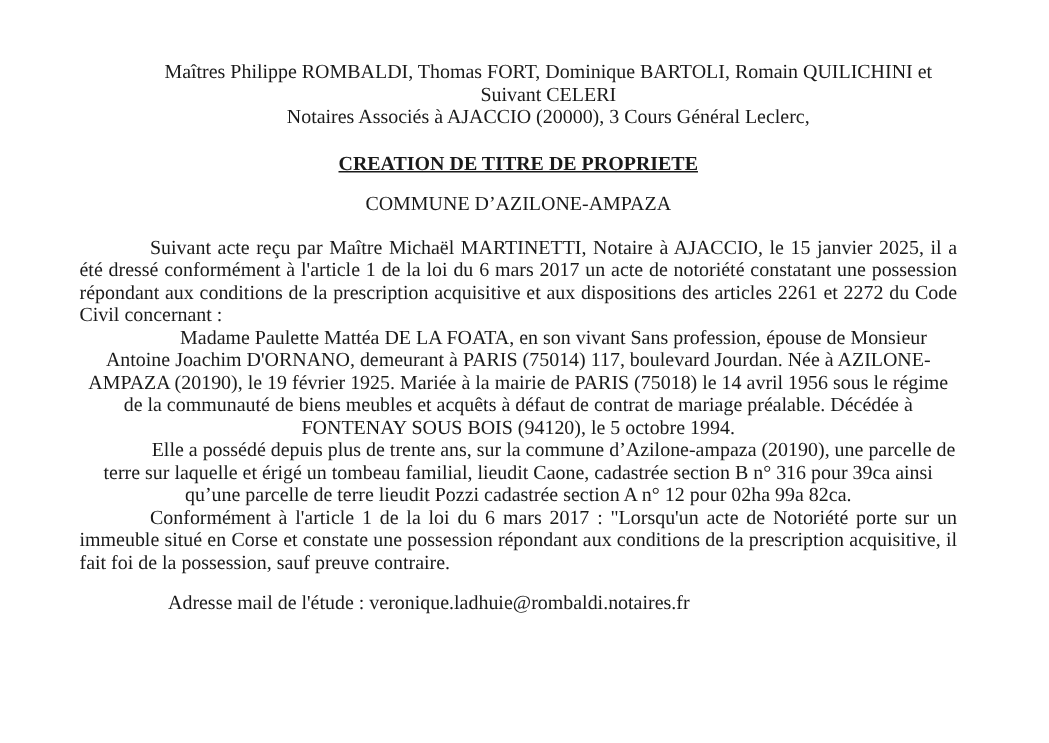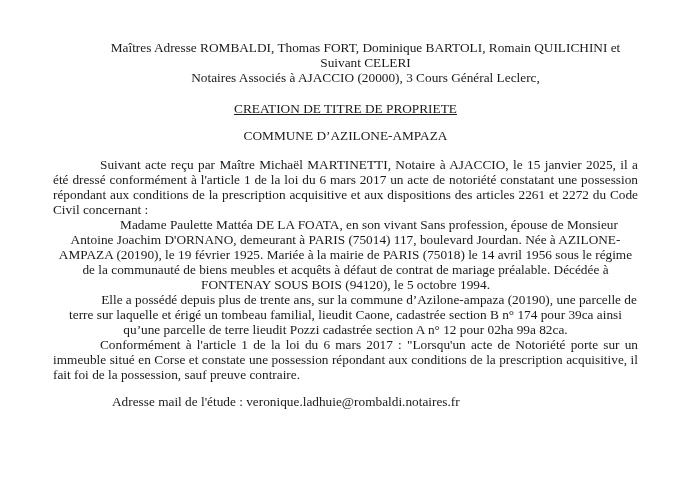--- a/index.html
+++ b/index.html
@@ -30,20 +30,21 @@
     }
     .header-line {
       display: block;
       white-space: nowrap;
     }
     .title {
       text-align: center;
       text-decoration: underline;
       margin-top: 16px;
       margin-left: 0;
+      font-weight: bold;
     }
     .commune {
       text-align: center;
       font-weight: normal;
       margin-top: 12px;
     }
     .body-block {
       margin-top: 14px;
     }
     .para {
@@ -58,30 +59,30 @@
       text-indent: 47px;
       margin: 12px;
     }
   </style>
 </head>
 <body>
 
 <div class="page">
 
   <div class="header-block">
-    <span class="header-line">Maîtres Adresse ROMBALDI, Thomas FORT, Dominique BARTOLI, Romain QUILICHINI et</span>
+    <span class="header-line">Maîtres Philippe ROMBALDI, Thomas FORT, Dominique BARTOLI, Romain QUILICHINI et</span>
     <span class="header-line">Suivant CELERI</span>
     <span class="header-line">Notaires Associés à AJACCIO (20000), 3 Cours Général Leclerc,</span>
   </div>
 
   <div class="title">CREATION DE TITRE DE PROPRIETE</div>
 
   <div class="commune">COMMUNE D’AZILONE-AMPAZA</div>
 
   <div class="body-block">
     <p class="para">Suivant acte reçu par Maître Michaël MARTINETTI, Notaire à AJACCIO, le 15 janvier 2025, il a été dressé conformément à l'article 1 de la loi du 6 mars 2017 un acte de notoriété constatant une possession répondant aux conditions de la prescription acquisitive et aux dispositions des articles 2261 et 2272 du Code Civil concernant :</p>
     <p class="para left">Madame Paulette Mattéa DE LA FOATA, en son vivant Sans profession, épouse de Monsieur Antoine Joachim D'ORNANO, demeurant à PARIS (75014) 117, boulevard Jourdan. Née à AZILONE-AMPAZA (20190), le 19 février 1925. Mariée à la mairie de PARIS (75018) le 14 avril 1956 sous le régime de la communauté de biens meubles et acquêts à défaut de contrat de mariage préalable. Décédée à FONTENAY SOUS BOIS (94120), le 5 octobre 1994.</p>
-    <p class="para left">Elle a possédé depuis plus de trente ans, sur la commune d’Azilone-ampaza (20190), une parcelle de terre sur laquelle et érigé un tombeau familial, lieudit Caone, cadastrée section B n° 174 pour 39ca  ainsi qu’une parcelle de terre lieudit Pozzi cadastrée section A n° 12 pour 02ha 99a 82ca.</p>
+    <p class="para left">Elle a possédé depuis plus de trente ans, sur la commune d’Azilone-ampaza (20190), une parcelle de terre sur laquelle et érigé un tombeau familial, lieudit Caone, cadastrée section B n° 316 pour 39ca  ainsi qu’une parcelle de terre lieudit Pozzi cadastrée section A n° 12 pour 02ha 99a 82ca.</p>
     <p class="para">Conformément à l'article 1 de la loi du 6 mars 2017 : "Lorsqu'un acte de Notoriété porte sur un immeuble situé en Corse et constate une possession répondant aux conditions de la prescription acquisitive, il fait foi de la possession, sauf preuve contraire.</p>
     <p class="email-line">Adresse mail de l'étude : veronique.ladhuie@rombaldi.notaires.fr</p>
   </div>
 
 </div>
 
 </body></html>

